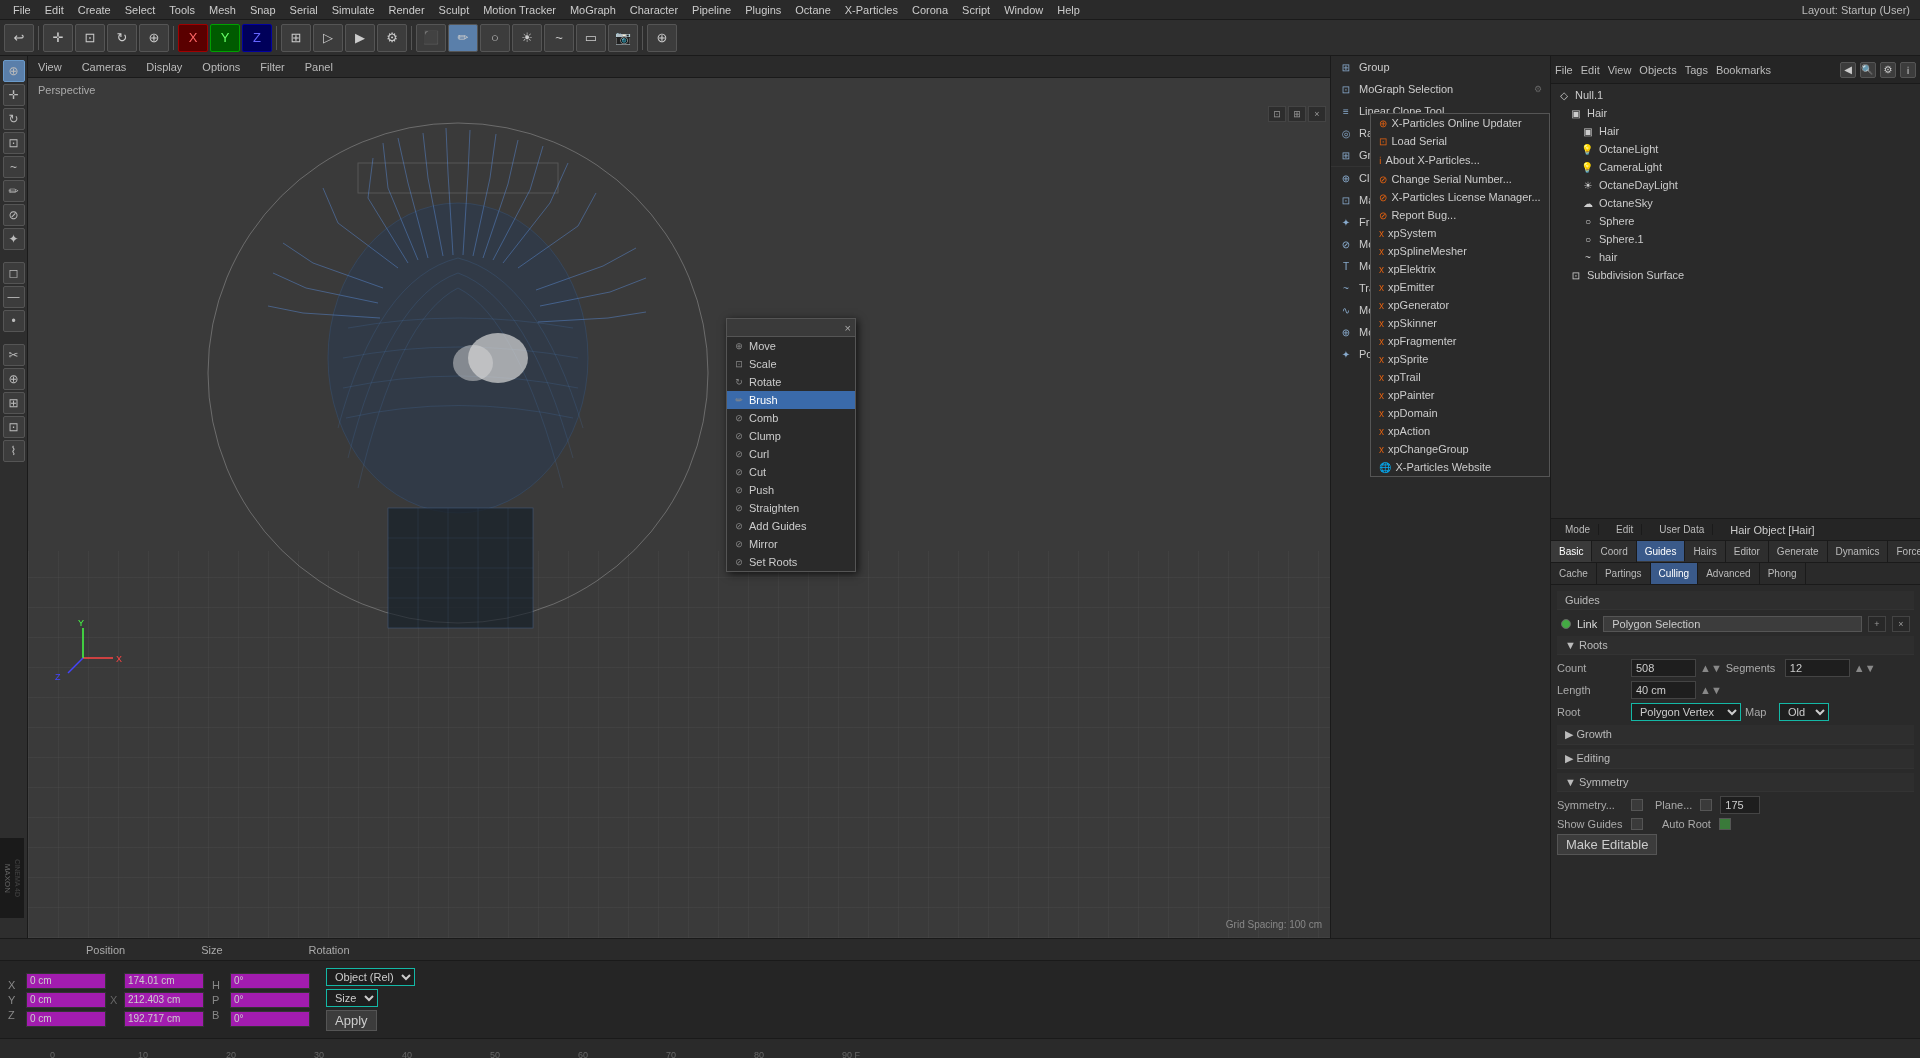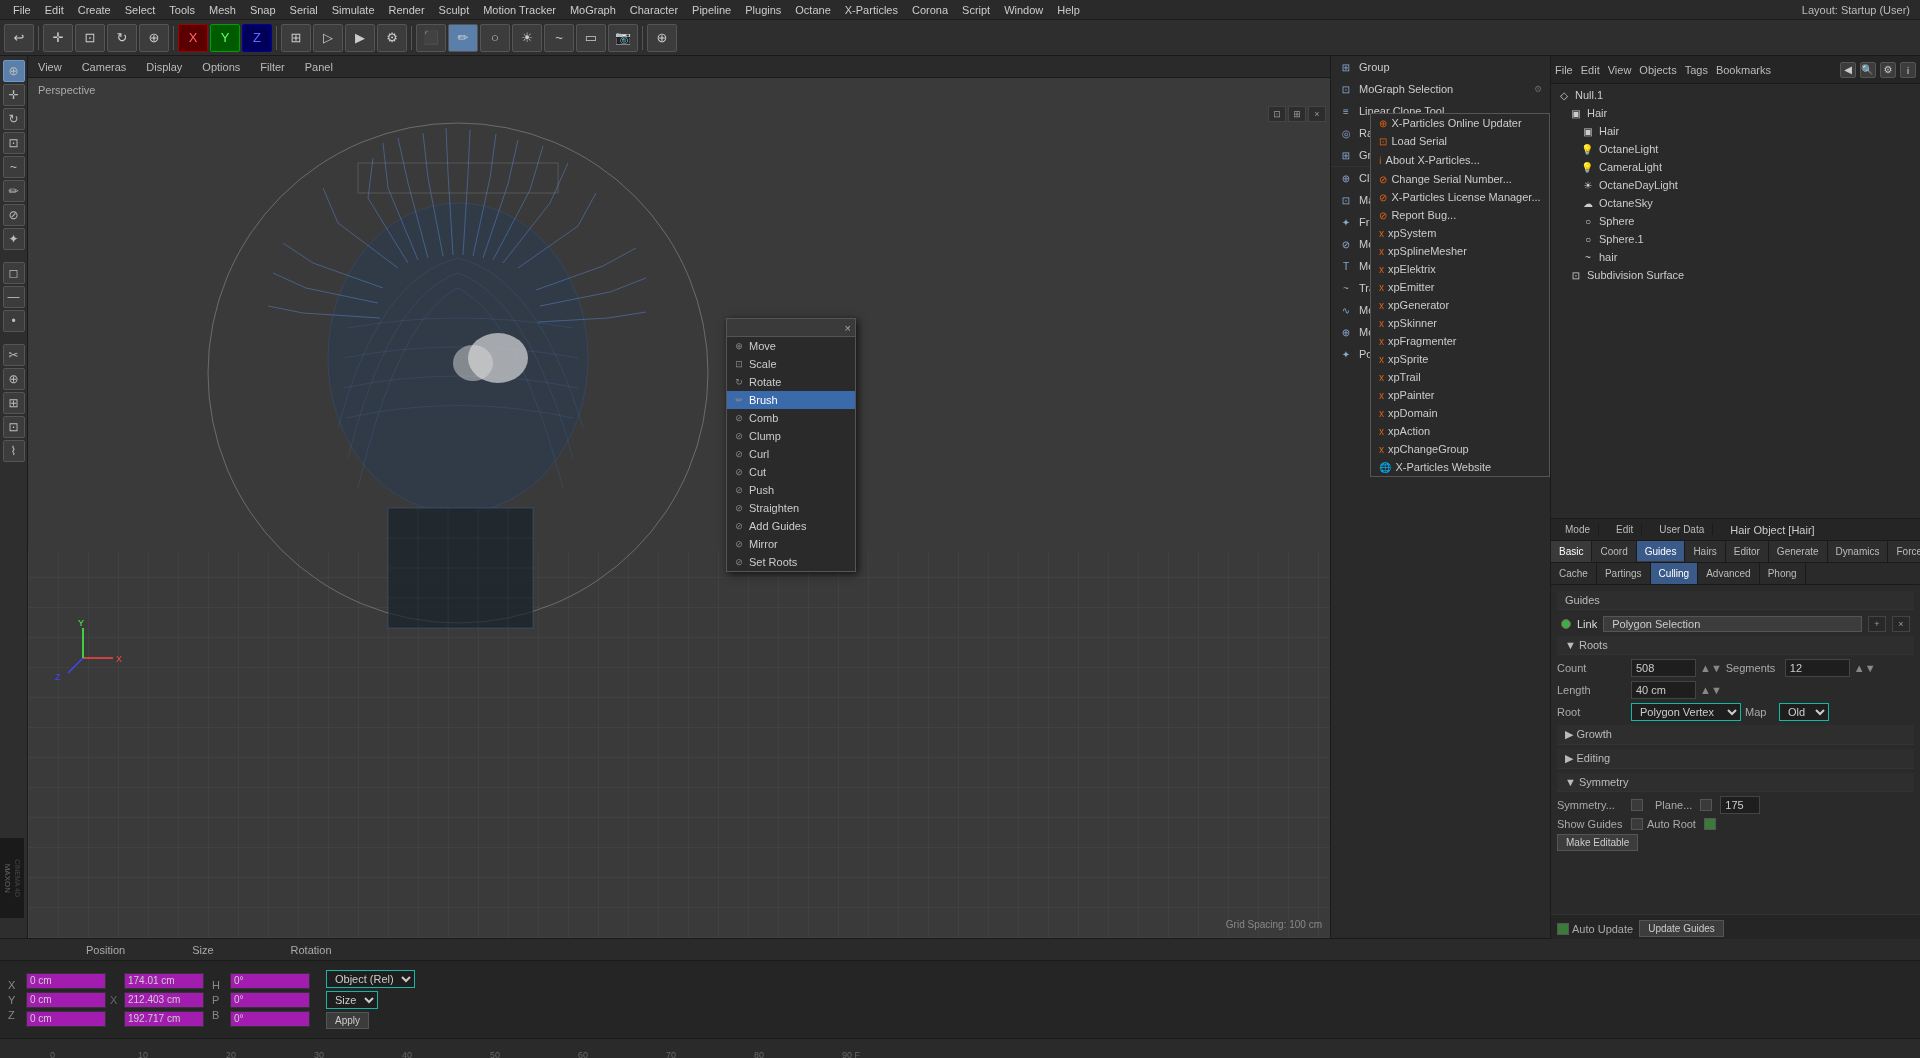--- a/index.html
+++ b/index.html
@@ -399,21 +399,21 @@
       border-top: 1px solid #333;
       display: flex;
       align-items: center;
       gap: 6px;
       padding: 0 6px;
     }
     .hp-footer-btn {
       background: #3c3c3c;
       border: 1px solid #555;
       color: #ccc;
-      font-size: 10px;
+      font-size: 13px;
       padding: 2px 8px;
       cursor: pointer;
     }
     .hp-footer-check {
       display: flex;
       align-items: center;
       gap: 3px;
       font-size: 11px;
       color: #aaa;
     }
@@ -995,40 +995,33 @@
         <div class="hp-row">
           <span class="hp-label">Symmetry...</span>
           <div class="hp-checkbox"></div>
           <span style="margin-left:8px;color:#aaa;font-size:11px;">Plane...</span>
           <div class="hp-checkbox" style="margin-left:4px;"></div>
           <input class="hp-input" value="175" style="width: 40px; margin-left: 4px;">
         </div>
         <div class="hp-row">
           <span class="hp-label">Show Guides</span>
           <div class="hp-checkbox"></div>
-          <span style="margin-left:0;color:#aaa;font-size:11px;">Auto Root</span>
+          <span style="margin-left:15px;color:#aaa;font-size:11px;">Auto Root</span>
           <div class="hp-checkbox" style="margin-left:4px;background:#3a7a3a;"></div>
         </div>
         <div class="hp-row">
           <button class="hp-footer-btn">Make Editable</button>
         </div>
       </div>
-      <div id="hp-footer">
-        <div class="hp-footer-check">
-          <div class="hp-checkbox" style="background:#3a7a3a;"></div>
-          <span>Auto Update</span>
-        </div>
-        <button class="hp-footer-btn">Update Guides</button>
-      </div>
     </div>
   </div>
 </div>
 
 <div id="psr-area" style="width:100%;height:100px;background:#252525;border-top:1px solid #1a1a1a;display:flex;flex-direction:column;">
-  <div style="height:22px;background:#2a2a2a;border-bottom:1px solid #1a1a1a;display:flex;align-items:center;padding:0 6px;gap:27px;">
+  <div style="height:22px;background:#2a2a2a;border-bottom:1px solid #1a1a1a;display:flex;align-items:center;padding:0 6px;gap:36px;">
     <span style="font-size:11px;color:#aaa;margin-left:80px;">Position</span>
     <span style="font-size:11px;color:#aaa;margin-left:40px;">Size</span>
     <span style="font-size:11px;color:#aaa;margin-left:50px;">Rotation</span>
   </div>
   <div style="display:flex;align-items:center;gap:4px;padding:4px 8px;flex:1;">
     <div style="display:flex;flex-direction:column;gap:3px;">
       <span class="psr-label">X</span>
       <span class="psr-label">Y</span>
       <span class="psr-label">Z</span>
     </div>

